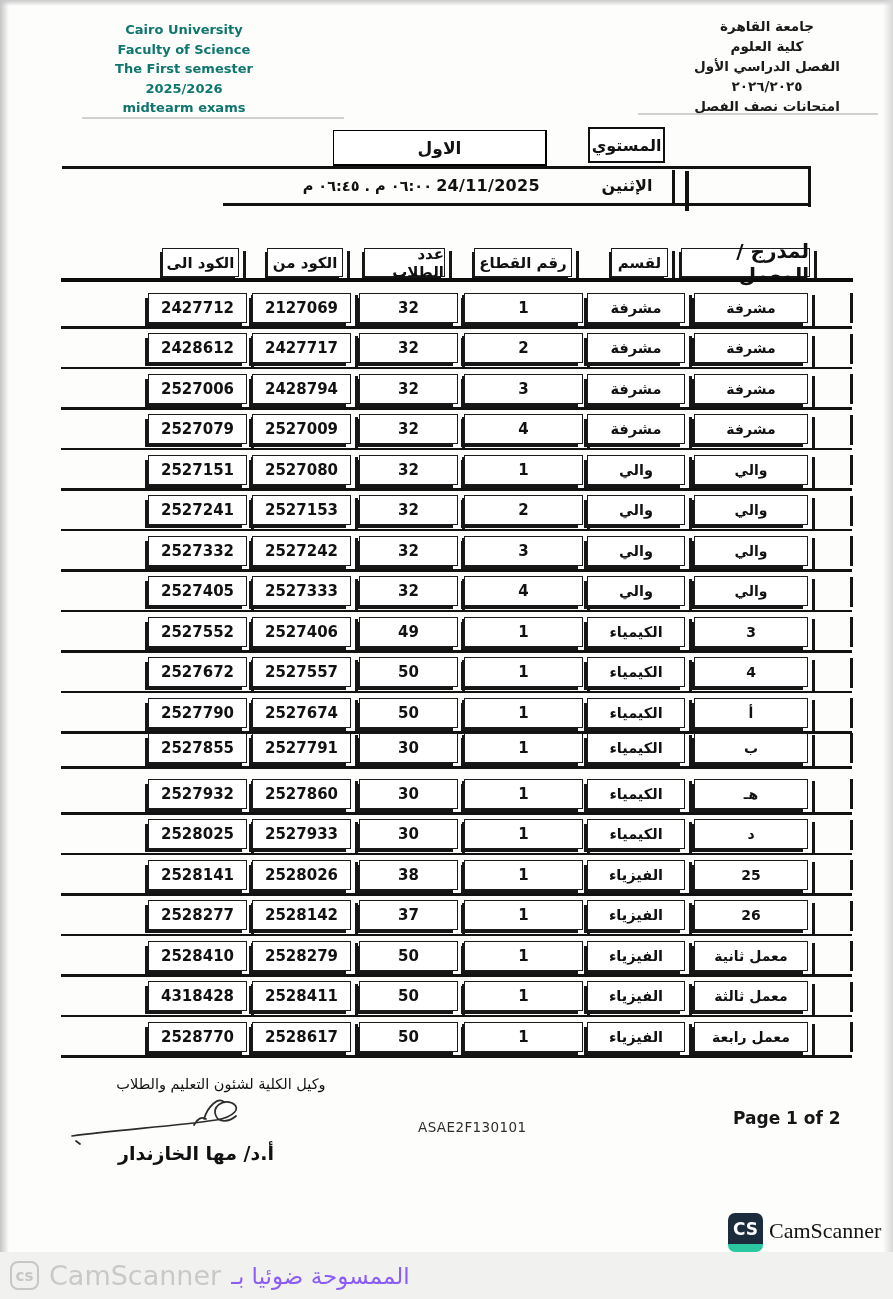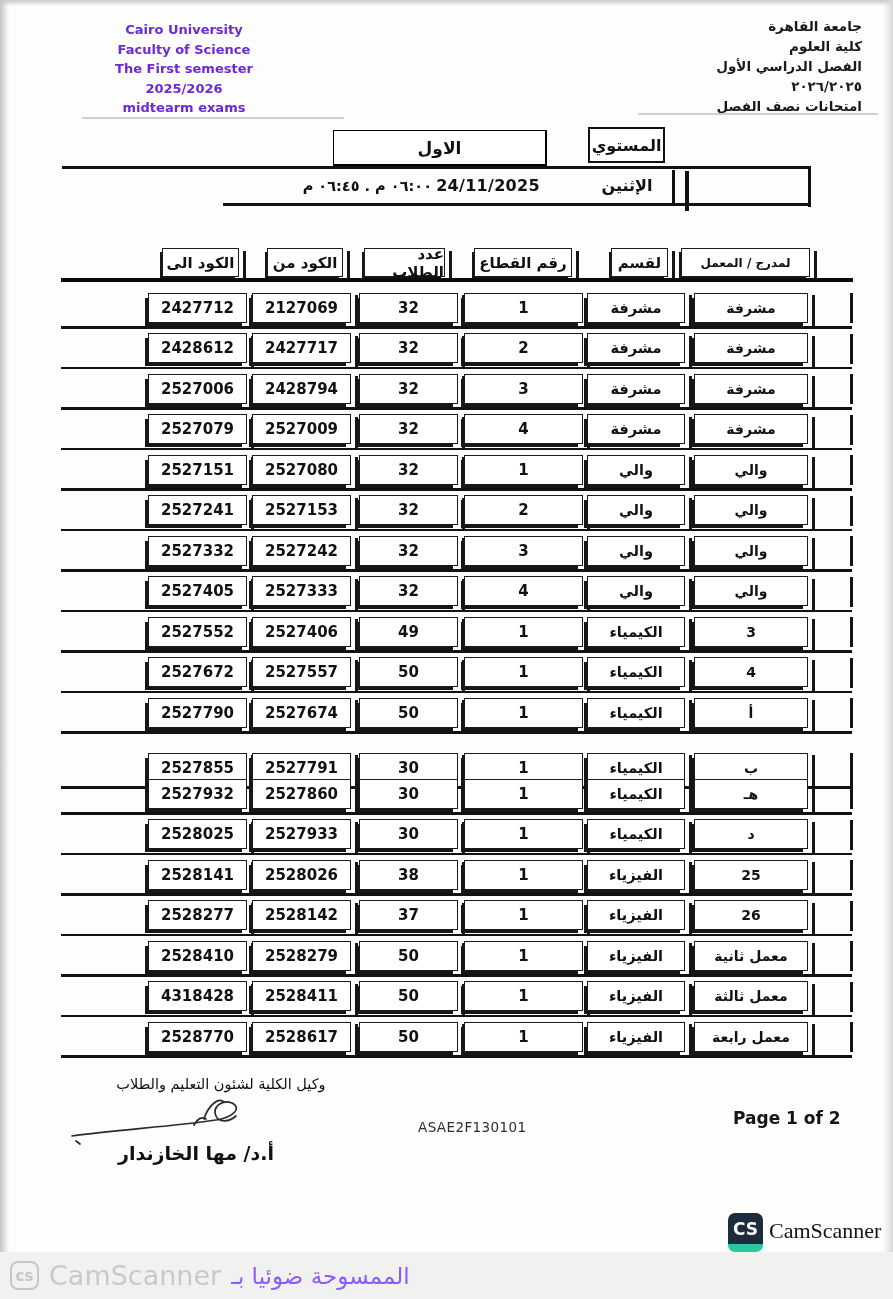--- a/index.html
+++ b/index.html
@@ -4,22 +4,22 @@
 <style>
   html,body{margin:0;padding:0;background:#e9e9e9;}
   .page{position:relative;width:893px;height:1299px;background:#fdfdfc;overflow:hidden;
         font-family:"DejaVu Sans", sans-serif;color:#111;}
   .abs{position:absolute;}
   
   .edge-top{left:0;top:0;width:893px;height:6px;background:linear-gradient(180deg,#c9c9c9,rgba(250,250,250,0));}
   .edge-left{left:0;top:0;width:9px;height:1252px;background:linear-gradient(90deg,#c5c5c5,rgba(250,250,250,0));}
   .edge-right{right:0;top:0;width:10px;height:1252px;background:linear-gradient(270deg,#d9d9d9,rgba(250,250,250,0));}
   
-  .en-header{left:100px;top:20px;width:168px;text-align:center;font-size:13px;font-weight:bold;line-height:19.5px;color:#6d28d9;}
-  .ar-header{left:672px;top:16px;width:190px;direction:rtl;font-size:13.5px;font-weight:bold;line-height:20px;color:#1a1a1a;}
+  .en-header{left:100px;top:20px;width:168px;text-align:center;font-size:13px;font-weight:bold;line-height:19.5px;color:#0f766e;}
+  .ar-header{left:672px;top:16px;width:190px;text-align:center;direction:rtl;font-size:13.5px;font-weight:bold;line-height:20px;color:#1a1a1a;}
   .faint{background:#b9b9b9;height:1.5px;opacity:.65;}
   
   .level-label-box{left:588px;top:127px;width:73px;height:32px;border:2px solid #101010;display:flex;align-items:center;justify-content:center;
         font-size:16px;font-weight:bold;direction:rtl;background:#fff;}
   .level-value-box{left:333px;top:130px;width:211px;height:33px;border:1.8px solid #000;border-bottom-width:3.5px;border-right-width:2.5px;
         display:flex;align-items:center;justify-content:center;font-size:17px;font-weight:bold;direction:rtl;background:#fff;}
   
   .rule{background:#121212;}
   .sess-day{left:585px;top:176px;width:84px;text-align:center;font-size:16px;font-weight:bold;direction:rtl;}
   .sess-date{left:434px;top:176px;width:108px;text-align:center;font-size:16px;font-weight:bold;letter-spacing:.3px;}
@@ -32,21 +32,21 @@
   .course-band{left:110px;top:211px;width:744px;height:32px;border-left:2.5px solid #141414;border-top:2px solid #141414;border-bottom:3px solid #101010;}
   .course-total{left:2px;top:4px;width:64px;text-align:center;font-size:15.5px;font-weight:bold;}
   .course-total-label{left:76px;top:1px;width:150px;height:26px;font-size:14.5px;direction:rtl;}
   .course-name-box{left:228px;top:1px;width:247px;height:27px;font-size:15px;direction:rtl;}
   .course-code-box{left:535px;top:-1px;width:177px;height:30px;direction:rtl;justify-content:flex-start;gap:26px;padding-right:14px;
         font-size:15.5px;border-right-width:4px;}
   .course-code-box .num{direction:ltr;unicode-bidi:isolate;}
   
   .thead-box{top:248px;height:27px;font-size:15px;direction:rtl;box-shadow:-3px 3px 0 -1px #161616;}
   .h-to{left:162px;width:75px;} .h-from{left:267px;width:74px;} .h-st{left:364px;width:79px;}
-  .h-sec{left:474px;width:96px;} .h-dept{left:611px;width:55px;} .h-hall{left:681px;width:127px;font-size:12px;}
+  .h-sec{left:474px;width:96px;} .h-dept{left:611px;width:55px;} .h-hall{left:681px;width:127px;font-size:20px;}
   .heavy-line{left:61px;top:278px;width:792px;height:4px;background:#0c0c0c;}
   
   .tbody{left:62px;top:288px;width:790px;height:772px;}
   .trow{position:absolute;left:0;width:100%;height:40.5px;}
   .trow::after{content:"";position:absolute;left:-1px;right:0;bottom:0;height:2.5px;background:#121212;}
   .trow::before{content:"";position:absolute;right:-1px;top:5px;width:3px;height:30px;background:#141414;}
   .tcell{top:4.5px;height:28px;font-size:15px;}
   .c-to{left:86px;width:97px;} .c-from{left:190px;width:97px;} .c-st{left:297px;width:97px;}
   .c-sec{left:402px;width:117px;} .c-dept{left:525px;width:96px;font-size:14.5px;} .c-hall{left:632px;width:112px;font-size:14px;}
   
@@ -213,21 +213,21 @@
         <div class="cellbox tcell c-hall" dir="rtl">4</div>
       </div>
       <div class="trow" style="top: 405px;">
         <div class="cellbox tcell c-to">2527790</div>
         <div class="cellbox tcell c-from">2527674</div>
         <div class="cellbox tcell c-st">50</div>
         <div class="cellbox tcell c-sec">1</div>
         <div class="cellbox tcell c-dept" dir="rtl">الكيمياء</div>
         <div class="cellbox tcell c-hall" dir="rtl">أ</div>
       </div>
-      <div class="trow" style="top: 440px; margin-top: 20px;">
+      <div class="trow" style="top: 440px;">
         <div class="cellbox tcell c-to">2527855</div>
         <div class="cellbox tcell c-from">2527791</div>
         <div class="cellbox tcell c-st">30</div>
         <div class="cellbox tcell c-sec">1</div>
         <div class="cellbox tcell c-dept" dir="rtl">الكيمياء</div>
         <div class="cellbox tcell c-hall" dir="rtl">ب</div>
       </div>
       <div class="trow" style="top: 486px;">
         <div class="cellbox tcell c-to">2527932</div>
         <div class="cellbox tcell c-from">2527860</div>

